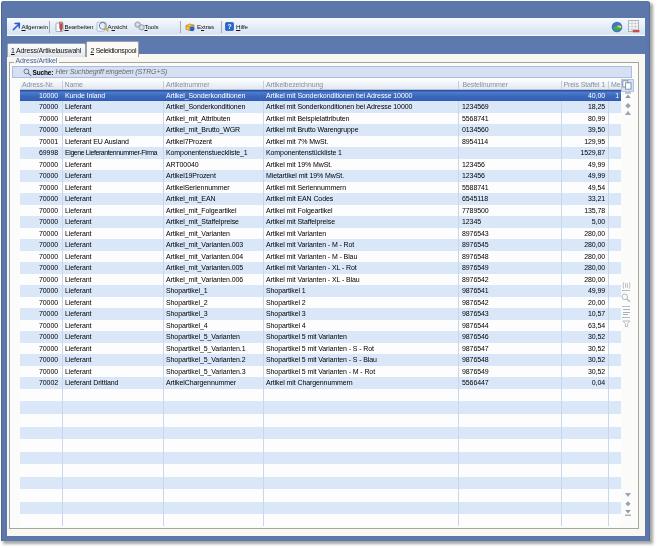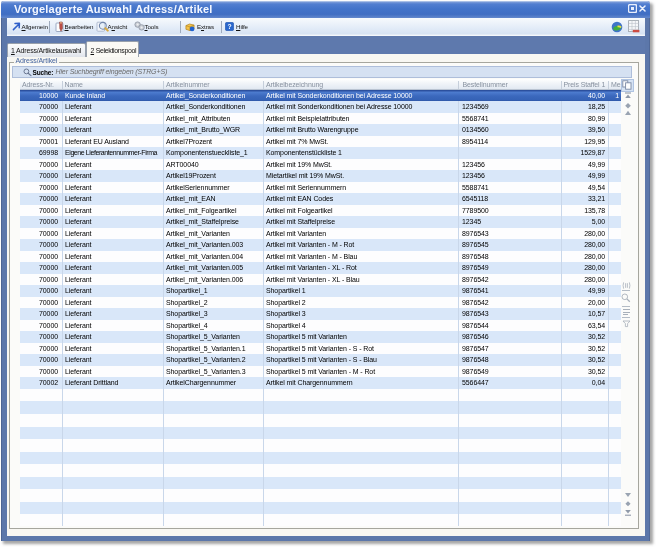--- a/index.html
+++ b/index.html
@@ -47,30 +47,20 @@
 .c3 { left:146.5px; }
 .c4 { left:246.5px; }
 .c5 { left:442.5px; }
 .c6 { right:16px; }
 .c7 { right:2px; }
 svg { position:absolute; }
 </style></head>
 <body>
 <div id="stage">
 <div id="win">
-  <div id="titlebar">
-    <span id="title">Vorgelagerte Auswahl Adress/Artikel</span>
-    <svg style="left:627px;top:3px;" width="9" height="9" viewBox="0 0 9 9">
-      <rect x="0.5" y="0.5" width="8" height="8" rx="1.5" fill="none" stroke="#e8eefc" stroke-width="1.4"></rect>
-      <rect x="3" y="3" width="3" height="3" fill="#e8eefc"></rect>
-    </svg>
-    <svg style="left:638px;top:4px;" width="7" height="7" viewBox="0 0 7 7">
-      <path d="M1 1 L6 6 M6 1 L1 6" stroke="#eef2fc" stroke-width="1.5" stroke-linecap="round"></path>
-    </svg>
-  </div>
   <div class="client">
     <div id="menubar">
       <svg style="left:5px;top:4px;" width="9" height="9" viewBox="0 0 9 9">
         <path d="M1.4 7.6 L6.8 2.2 M3 1.5 L7.4 1.3 L7.2 5.7" stroke="#2e5ec9" stroke-width="1.5" fill="none" stroke-linecap="round" stroke-linejoin="round"></path>
       </svg>
       <span class="mitem" style="left:15px;"><u>A</u>llgemein</span>
       <div class="msep" style="left:42.5px;"></div>
       <svg style="left:48.5px;top:3px;" width="10" height="12" viewBox="0 0 10 12">
         <rect x="1" y="2" width="7" height="8.5" rx="0.8" fill="#fdfdfd" stroke="#8898b5" stroke-width="0.8"></rect>
         <path d="M4.6 1 L7.2 1 L7.4 7.2 L6 10.2 L4.8 7.2 Z" fill="#c0504a" stroke="#7e2f24" stroke-width="0.5"></path>

